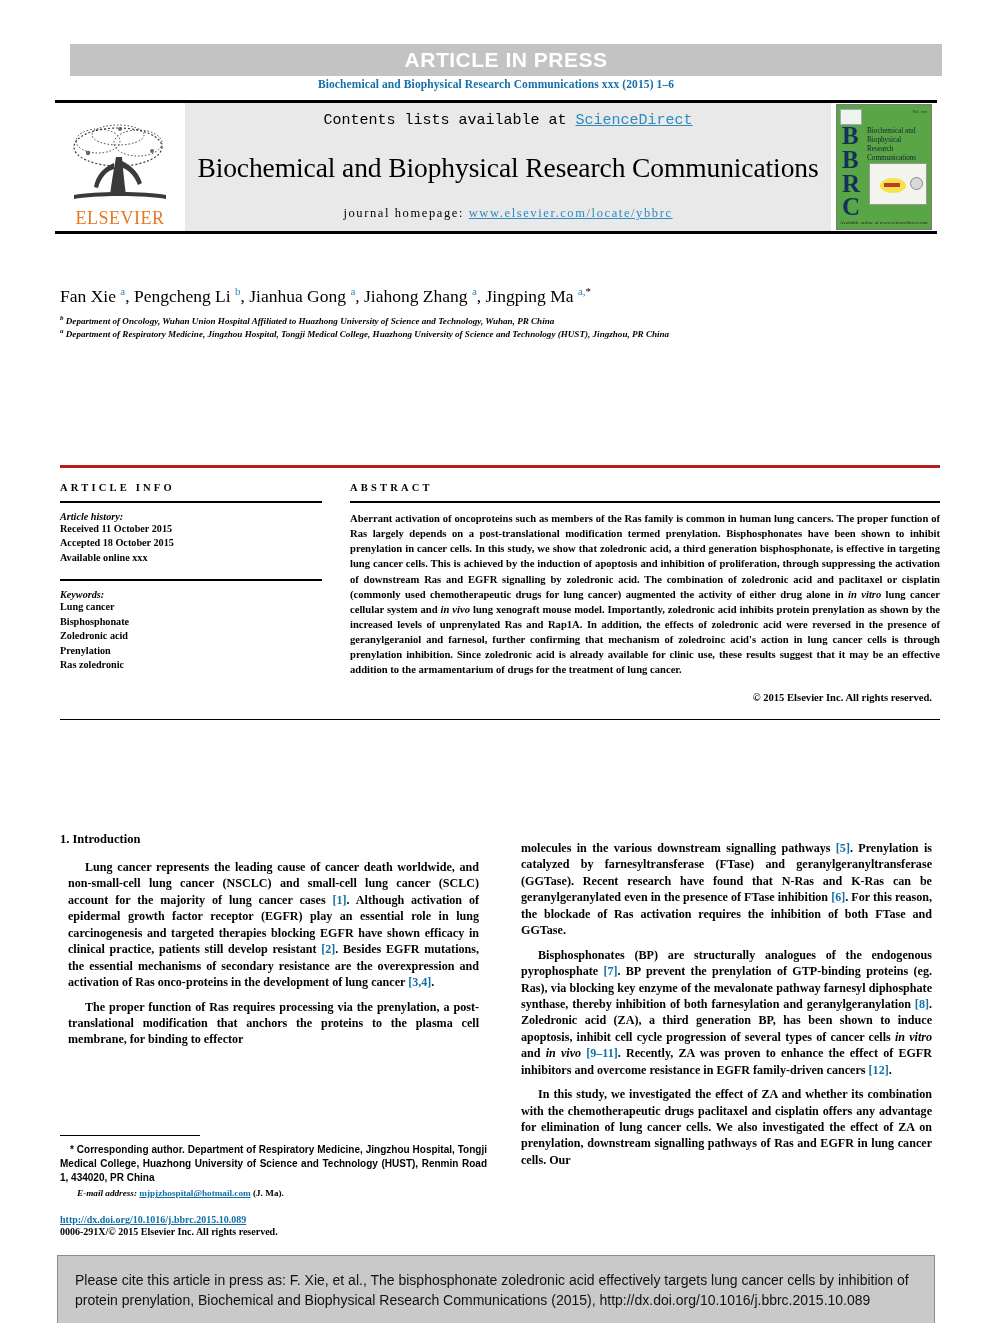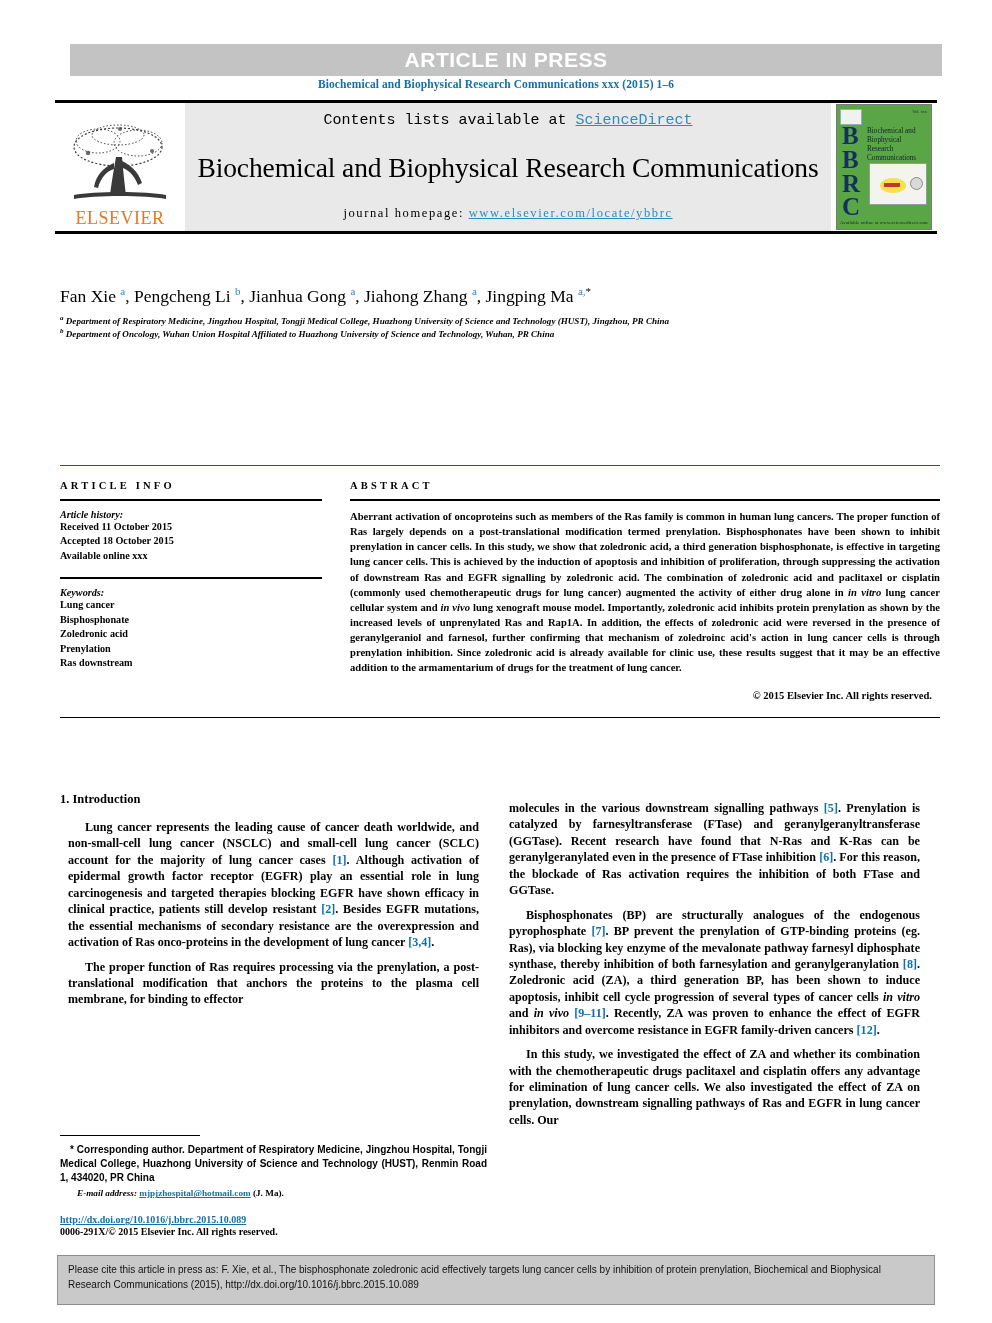--- a/index.html
+++ b/index.html
@@ -139,21 +139,21 @@
   .affiliations {
     font-family: "Liberation Serif", serif;
     font-style: italic; font-weight: bold;
     font-size: 9.1px; line-height: 1.32; margin: 0;
   }
   .aff-sup { vertical-align: super; font-size: 7px; }
 
   
   .panel {
     position: absolute; left: 60px; top: 465px; width: 880px;
-    border-top: 1px solid #b91c1c;
+    border-top: 3px solid #b91c1c;
     padding-top: 14px;
   }
   .panel-grid { display: flex; gap: 28px; }
   .col-info { width: 262px; flex: 0 0 262px; }
   .col-abs { flex: 1 1 auto; }
   .sec-head {
     font-family: "Liberation Serif", serif;
     font-weight: bold; font-size: 10.5px; letter-spacing: 3.2px;
     margin: 0 0 8px 0;
   }
@@ -177,22 +177,22 @@
     font-family: "Liberation Serif", serif;
     font-weight: bold; font-size: 10.6px; text-align: right;
     margin: 14px 8px 0 0;
   }
   .panel-bottom-rule {
     border-top: 1px solid #000; margin-top: 16px;
   }
 
   
   .body-cols {
-    position: absolute; left: 60px; top: 792px; width: 880px;
-    display: flex; gap: 14px;
+    position: absolute; left: 60px; top: 832px; width: 880px;
+    display: flex; gap: 26px;
   }
   .bcol { width: 427px; flex: 0 0 427px; }
   h2.sec-title {
     font-family: "Liberation Serif", serif;
     font-weight: bold; font-size: 12.5px; margin: 0 0 12px 0;
   }
   p.para {
     font-family: "Liberation Serif", serif;
     font-weight: bold; font-size: 12.1px; line-height: 1.36;
     text-align: justify; margin: 8px; text-indent: 17px;
@@ -230,21 +230,21 @@
   
   .cite-box {
     position: absolute; left: 57px; top: 1255px;
     width: 878px; min-height: 50px;
     background: #c9c9c9;
     border: 1px solid #8d8d8d;
     padding: 7px 10px;
   }
   .cite-text {
     font-family: "Liberation Sans", sans-serif;
-    font-size: 10px; line-height: 1.45; margin: 0; color: #111;
+    font-size: 14px; line-height: 1.45; margin: 7px; color: #111;
   }
 </style>
 </head>
 <body>
 
 <div class="page">
 
   <div class="aip-band">
     <span class="aip-text">ARTICLE IN PRESS</span>
   </div>
@@ -293,41 +293,41 @@
           <div class="cov-arrow"></div>
           <div class="cov-circ"></div>
         </div>
         <div class="cov-foot">Available online at www.sciencedirect.com</div>
       </div>
     </div>
   </div>
 
   <div class="title-block">
     <p class="authors">Fan Xie <sup class="aff-mark">a</sup>, Pengcheng Li <sup class="aff-mark">b</sup>, Jianhua Gong <sup class="aff-mark">a</sup>, Jiahong Zhang <sup class="aff-mark">a</sup>, Jingping Ma <sup class="aff-mark">a,</sup><sup class="aff-mark blk">*</sup></p>
+    <p class="affiliations"><span class="aff-sup">b</span> <span>Department of Oncology, Wuhan Union Hospital Affiliated to Huazhong University of Science and Technology, Wuhan, PR China</span></p>
     <p class="affiliations"><span class="aff-sup">a</span> <span>Department of Respiratory Medicine, Jingzhou Hospital, Tongji Medical College, Huazhong University of Science and Technology (HUST), Jingzhou, PR China</span></p>
-    <p class="affiliations"><span class="aff-sup">b</span> <span>Department of Oncology, Wuhan Union Hospital Affiliated to Huazhong University of Science and Technology, Wuhan, PR China</span></p>
   </div>
 
   <div class="panel">
     <div class="panel-grid">
       <div class="col-info">
         <div class="sec-head">ARTICLE INFO</div>
         <div class="rule"></div>
         <p class="info-sub">Article history:</p>
         <p class="info-line">Received 11 October 2015</p>
         <p class="info-line">Accepted 18 October 2015</p>
         <p class="info-line">Available online xxx</p>
         <div class="info-gap"></div>
         <div class="rule"></div>
         <p class="info-sub">Keywords:</p>
         <p class="info-line">Lung cancer</p>
         <p class="info-line">Bisphosphonate</p>
         <p class="info-line">Zoledronic acid</p>
         <p class="info-line">Prenylation</p>
-        <p class="info-line">Ras downstream</p>
+        <p class="info-line">Ras zoledronic</p>
       </div>
 
       <div class="col-abs">
         <div class="sec-head">ABSTRACT</div>
         <div class="rule"></div>
         <p class="abs-body">Aberrant activation of oncoproteins such as members of the Ras family is common in human lung cancers. The proper function of Ras largely depends on a post-translational modification termed prenylation. Bisphosphonates have been shown to inhibit prenylation in cancer cells. In this study, we show that zoledronic acid, a third generation bisphosphonate, is effective in targeting lung cancer cells. This is achieved by the induction of apoptosis and inhibition of proliferation, through suppressing the activation of downstream Ras and EGFR signalling by zoledronic acid. The combination of zoledronic acid and paclitaxel or cisplatin (commonly used chemotherapeutic drugs for lung cancer) augmented the activity of either drug alone in <i>in vitro</i> lung cancer cellular system and <i>in vivo</i> lung xenograft mouse model. Importantly, zoledronic acid inhibits protein prenylation as shown by the increased levels of unprenylated Ras and Rap1A. In addition, the effects of zoledronic acid were reversed in the presence of geranylgeraniol and farnesol, further confirming that mechanism of zoledroinc acid's action in lung cancer cells is through prenylation inhibition. Since zoledronic acid is already available for clinic use, these results suggest that it may be an effective addition to the armamentarium of drugs for the treatment of lung cancer.</p>
         <p class="copyright">© 2015 Elsevier Inc. All rights reserved.</p>
       </div>
     </div>
     <div class="panel-bottom-rule"></div>

